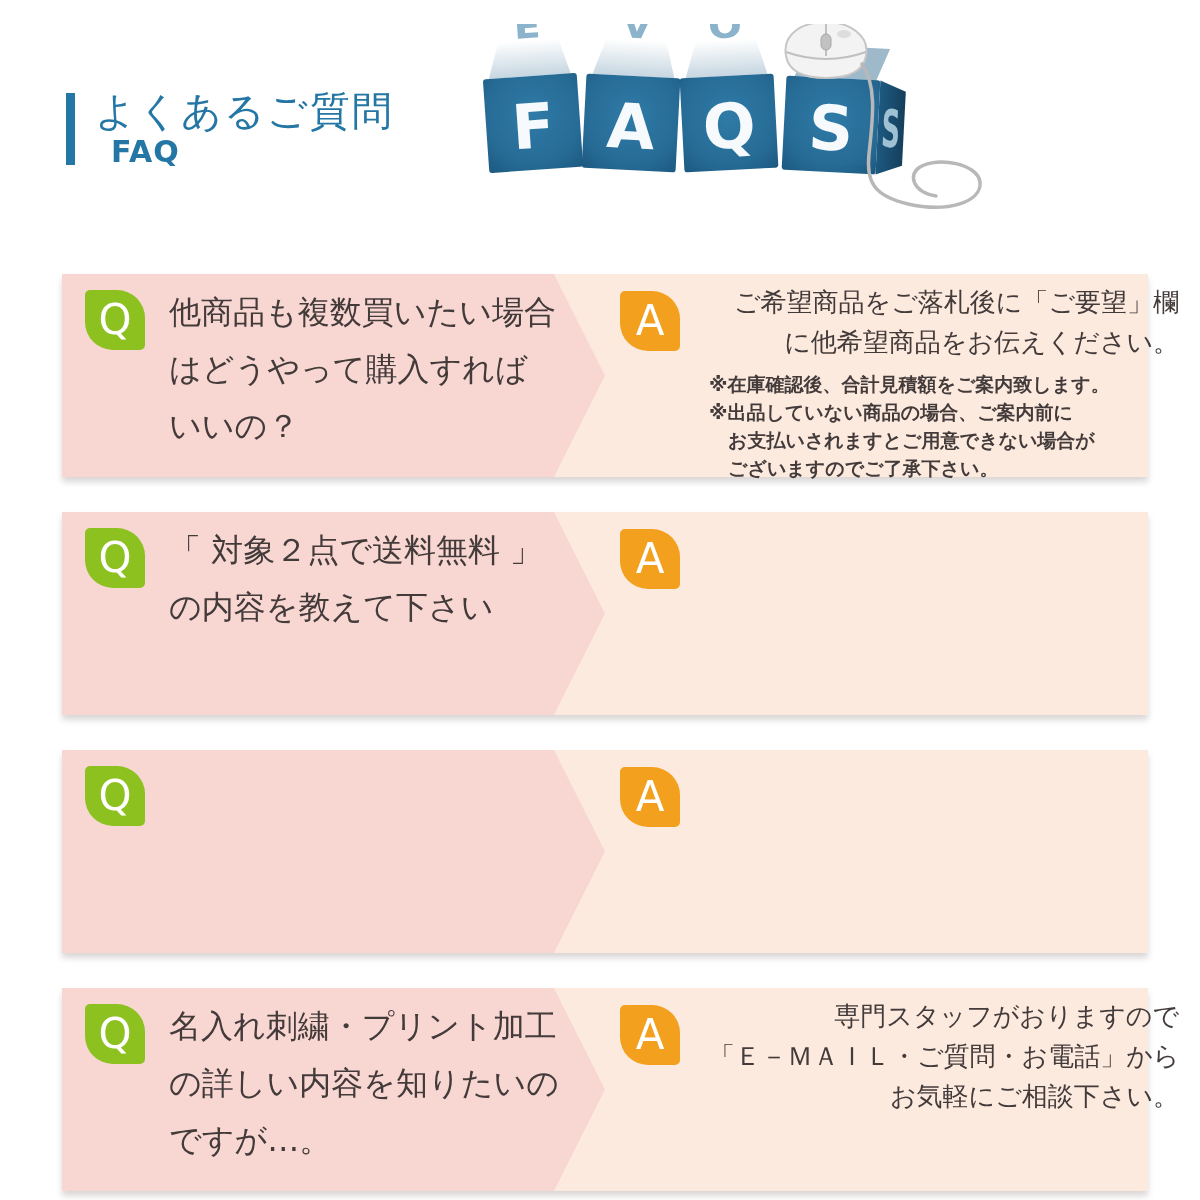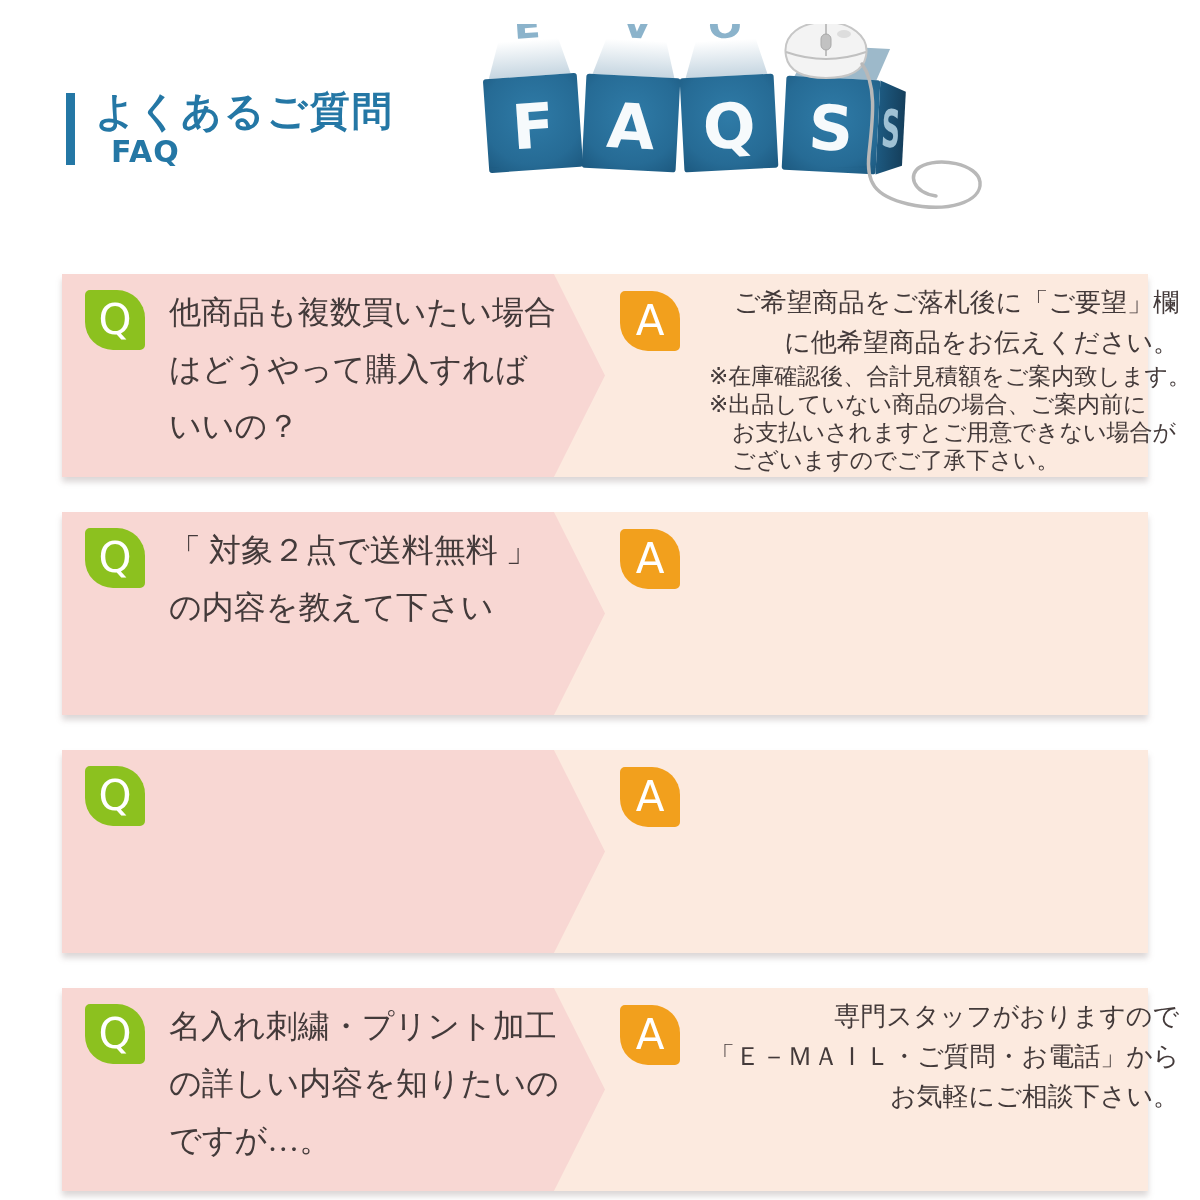--- a/index.html
+++ b/index.html
@@ -5,43 +5,43 @@
   * { margin:0; padding:0; box-sizing:border-box; }
   html,body { width:1200px; height:1200px; background:#ffffff;
               font-family:"DejaVu Sans", sans-serif; }
   .page { position:relative; width:1200px; height:1200px; overflow:hidden; }
 
   
   .header { position:absolute; left:0; top:0; width:1200px; height:265px; }
   .accent-bar { position:absolute; left:66px; top:93px; width:9px; height:72px;
                 background:#2477A5; }
   .title-ja { position:absolute; left:95px; top:84px; font-size:40px;
-              font-weight:bold; color:#2477A5; letter-spacing:2px; }
+              font-weight:normal; color:#2477A5; letter-spacing:2px; }
   .title-en { position:absolute; left:111px; top:134px; font-size:30px;
               font-weight:bold; color:#2477A5; letter-spacing:1px; }
   .hero { position:absolute; left:478px; top:24px; width:512px; height:238px; }
 
   
   .qa-row { position:relative; margin:0 0 35px 62px; width:1086px; height:203px;
             background:#FCEADF; box-shadow:0 5px 6px rgba(130,110,110,0.28); }
   .rows { position:absolute; left:0; top:274px; width:1200px; }
   .q-panel { position:absolute; left:0; top:0; bottom:0; width:543px;
              background:#F8D7D3;
              clip-path:polygon(0 0, 90.6% 0, 100% 50%, 90.6% 100%, 0 100%); }
   .badge { position:absolute; width:60px; height:60px; text-align:center;
            line-height:60px; font-size:42px; color:#ffffff;
            border-radius:5px 28px 5px 28px; }
   .badge.q { left:23px; top:16px; background:#8CC11F; }
   .badge.a { left:558px; top:17px; background:#F2A01D; }
   .q-text { position:absolute; left:107px; top:10px; font-size:32px;
-            line-height:57px; color:#433A3A; white-space:pre;font-family:Liberation Serif, serif; }
+            line-height:57px; color:#433A3A; white-space:pre; }
   .a-body { position:absolute; left:647px; top:8px; width:470px; }
   .a-text { font-size:26px; line-height:40px; color:#433A3A; white-space:pre;text-align:right; }
-  .a-note { margin-top:0; font-size:23px; line-height:28px; color:#433A3A;
-            white-space:pre; }
+  .a-note { margin-top:8px; font-size:19px; line-height:28px; color:#433A3A;
+            white-space:pre;font-weight:bold; }
 </style>
 </head>
 <body>
 
 <div class="page">
 
   <div class="header">
     <div class="accent-bar"></div>
     <h1 class="title-ja">よくあるご質問</h1>
     <div class="title-en">FAQ</div>

